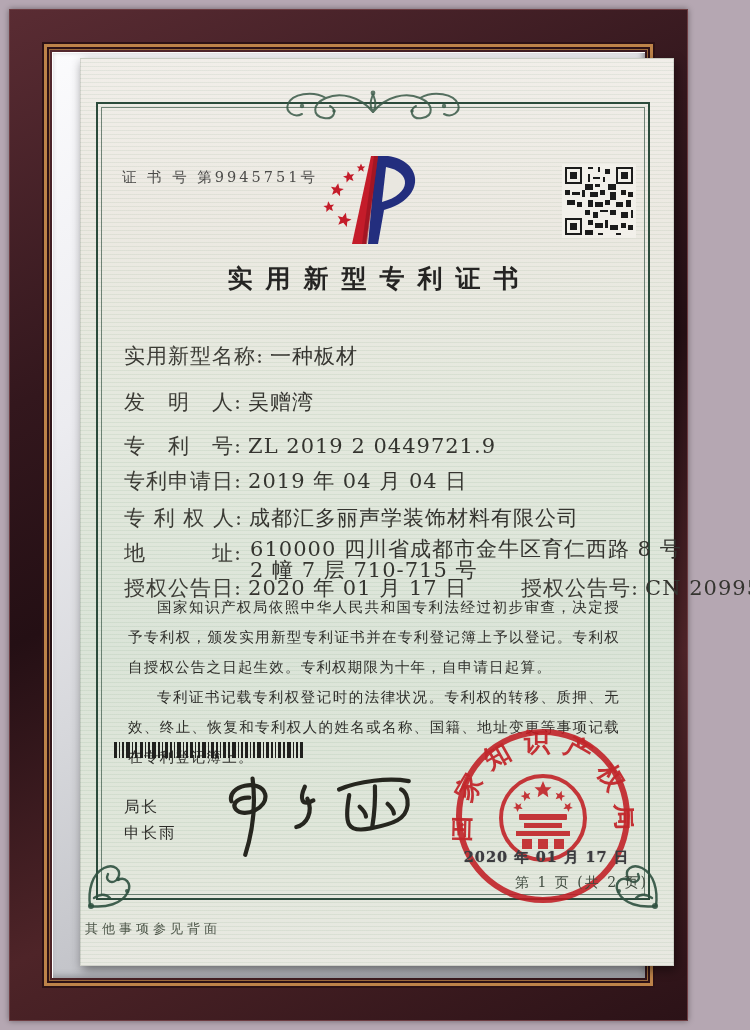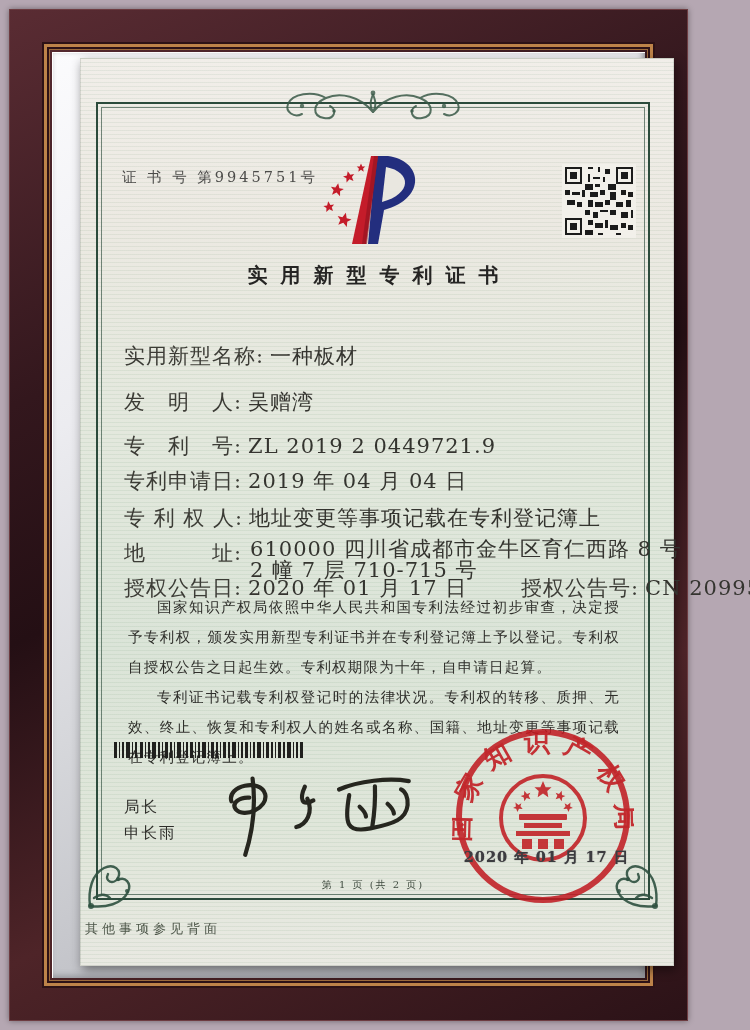--- a/index.html
+++ b/index.html
@@ -33,42 +33,42 @@
   .flourish-top{position:absolute;left:50%;top:-18px;transform:translateX(-50%);}
   .corner-fl{position:absolute;}
   .corner-fl.bl{left:-14px;bottom:-14px;}
   .corner-fl.br{right:-14px;bottom:-14px;transform:scaleX(-1);}
 
   
   .cert-no{position:absolute;left:24px;top:64px;font-size:14.5px;letter-spacing:3px;color:#4b4b49;}
   .logo{position:absolute;left:50%;top:48px;transform:translateX(-50%);}
   .qr{position:absolute;left:464px;top:60px;width:74px;height:74px;}
   .title{position:absolute;left:0;right:0;top:158px;text-align:center;
-     font-size:20px;font-weight:bold;letter-spacing:13px;color:#252423;text-indent:13px;}
+     font-size:25px;font-weight:bold;letter-spacing:13px;color:#252423;text-indent:13px;}
 
   .row{position:absolute;left:26px;font-size:21px;color:#34342f;letter-spacing:1px;white-space:nowrap;}
   .row .lbl{color:#3c3c36;}
   .row .val{margin-left:6px;}
   .row .val.wrap{display:inline-block;white-space:normal;width:438px;vertical-align:top;line-height:21px;margin-left:8px;}
   .row .pair2{margin-left:46px;}
 
   .paras{position:absolute;left:30px;top:488px;width:492px;font-size:14.5px;
      line-height:30px;color:#2f2f2b;letter-spacing:1.2px;text-align:justify;}
   .paras p{margin:0;text-indent:2em;}
 
   .barcode{position:absolute;left:16px;top:638px;width:192px;height:16px;}
   .signer{position:absolute;left:26px;top:690px;font-size:15.5px;color:#2e2e2a;line-height:26px;letter-spacing:2px;}
   .signature{position:absolute;left:112px;top:664px;}
 
   .seal{position:absolute;left:354px;top:620px;width:182px;height:182px;opacity:.93;}
   .seal-date{position:absolute;left:356px;top:744px;width:185px;text-align:center;
      font-size:14.5px;font-weight:bold;color:#3c3c40;letter-spacing:1px;text-shadow:0 0 1px #555;}
 
-  .page-note{position:absolute;left:0;right:0;bottom:6px;text-align:center;
-     font-size:10px;color:#3f4a3f;letter-spacing:2px;}
+  .page-note{position:absolute;left:0;right:0;bottom:6px;text-align:right;
+     font-size:14px;color:#3f4a3f;letter-spacing:2px;}
   .back-note{position:absolute;left:5px;right:0;top:862px;
      font-size:13px;color:#4c5548;letter-spacing:4px;}
 </style>
 </head>
 <body>
 
 <div class="scene">
   <div class="frame-wood"></div>
   <div class="pinstripe"></div>
   <div class="mat"></div>
@@ -208,21 +208,21 @@
       <div class="row" style="top:284px">
         <span class="lbl">发　明　人:</span><span class="val">吴赠湾</span>
       </div>
       <div class="row" style="top:328px">
         <span class="lbl">专　利　号:</span><span class="val">ZL 2019 2 0449721.9</span>
       </div>
       <div class="row" style="top:363px">
         <span class="lbl">专利申请日:</span><span class="val">2019 年 04 月 04 日</span>
       </div>
       <div class="row" style="top:400px">
-        <span class="lbl">专 利 权 人:</span><span class="val">地址变更等事项记载在专利登记簿上</span>
+        <span class="lbl">专 利 权 人:</span><span class="val">成都汇多丽声学装饰材料有限公司</span>
       </div>
       <div class="row" style="top:435px">
         <span class="lbl">地　　　址:</span><span class="val wrap">610000 四川省成都市金牛区育仁西路 8 号 2 幢 7 层 710-715 号</span>
       </div>
       <div class="row" style="top:470px">
         <span class="lbl">授权公告日:</span><span class="val">2020 年 01 月 17 日</span>
         <span class="lbl pair2">授权公告号:</span><span class="val">CN 209958548 U</span>
       </div>
 
       <div class="paras">

